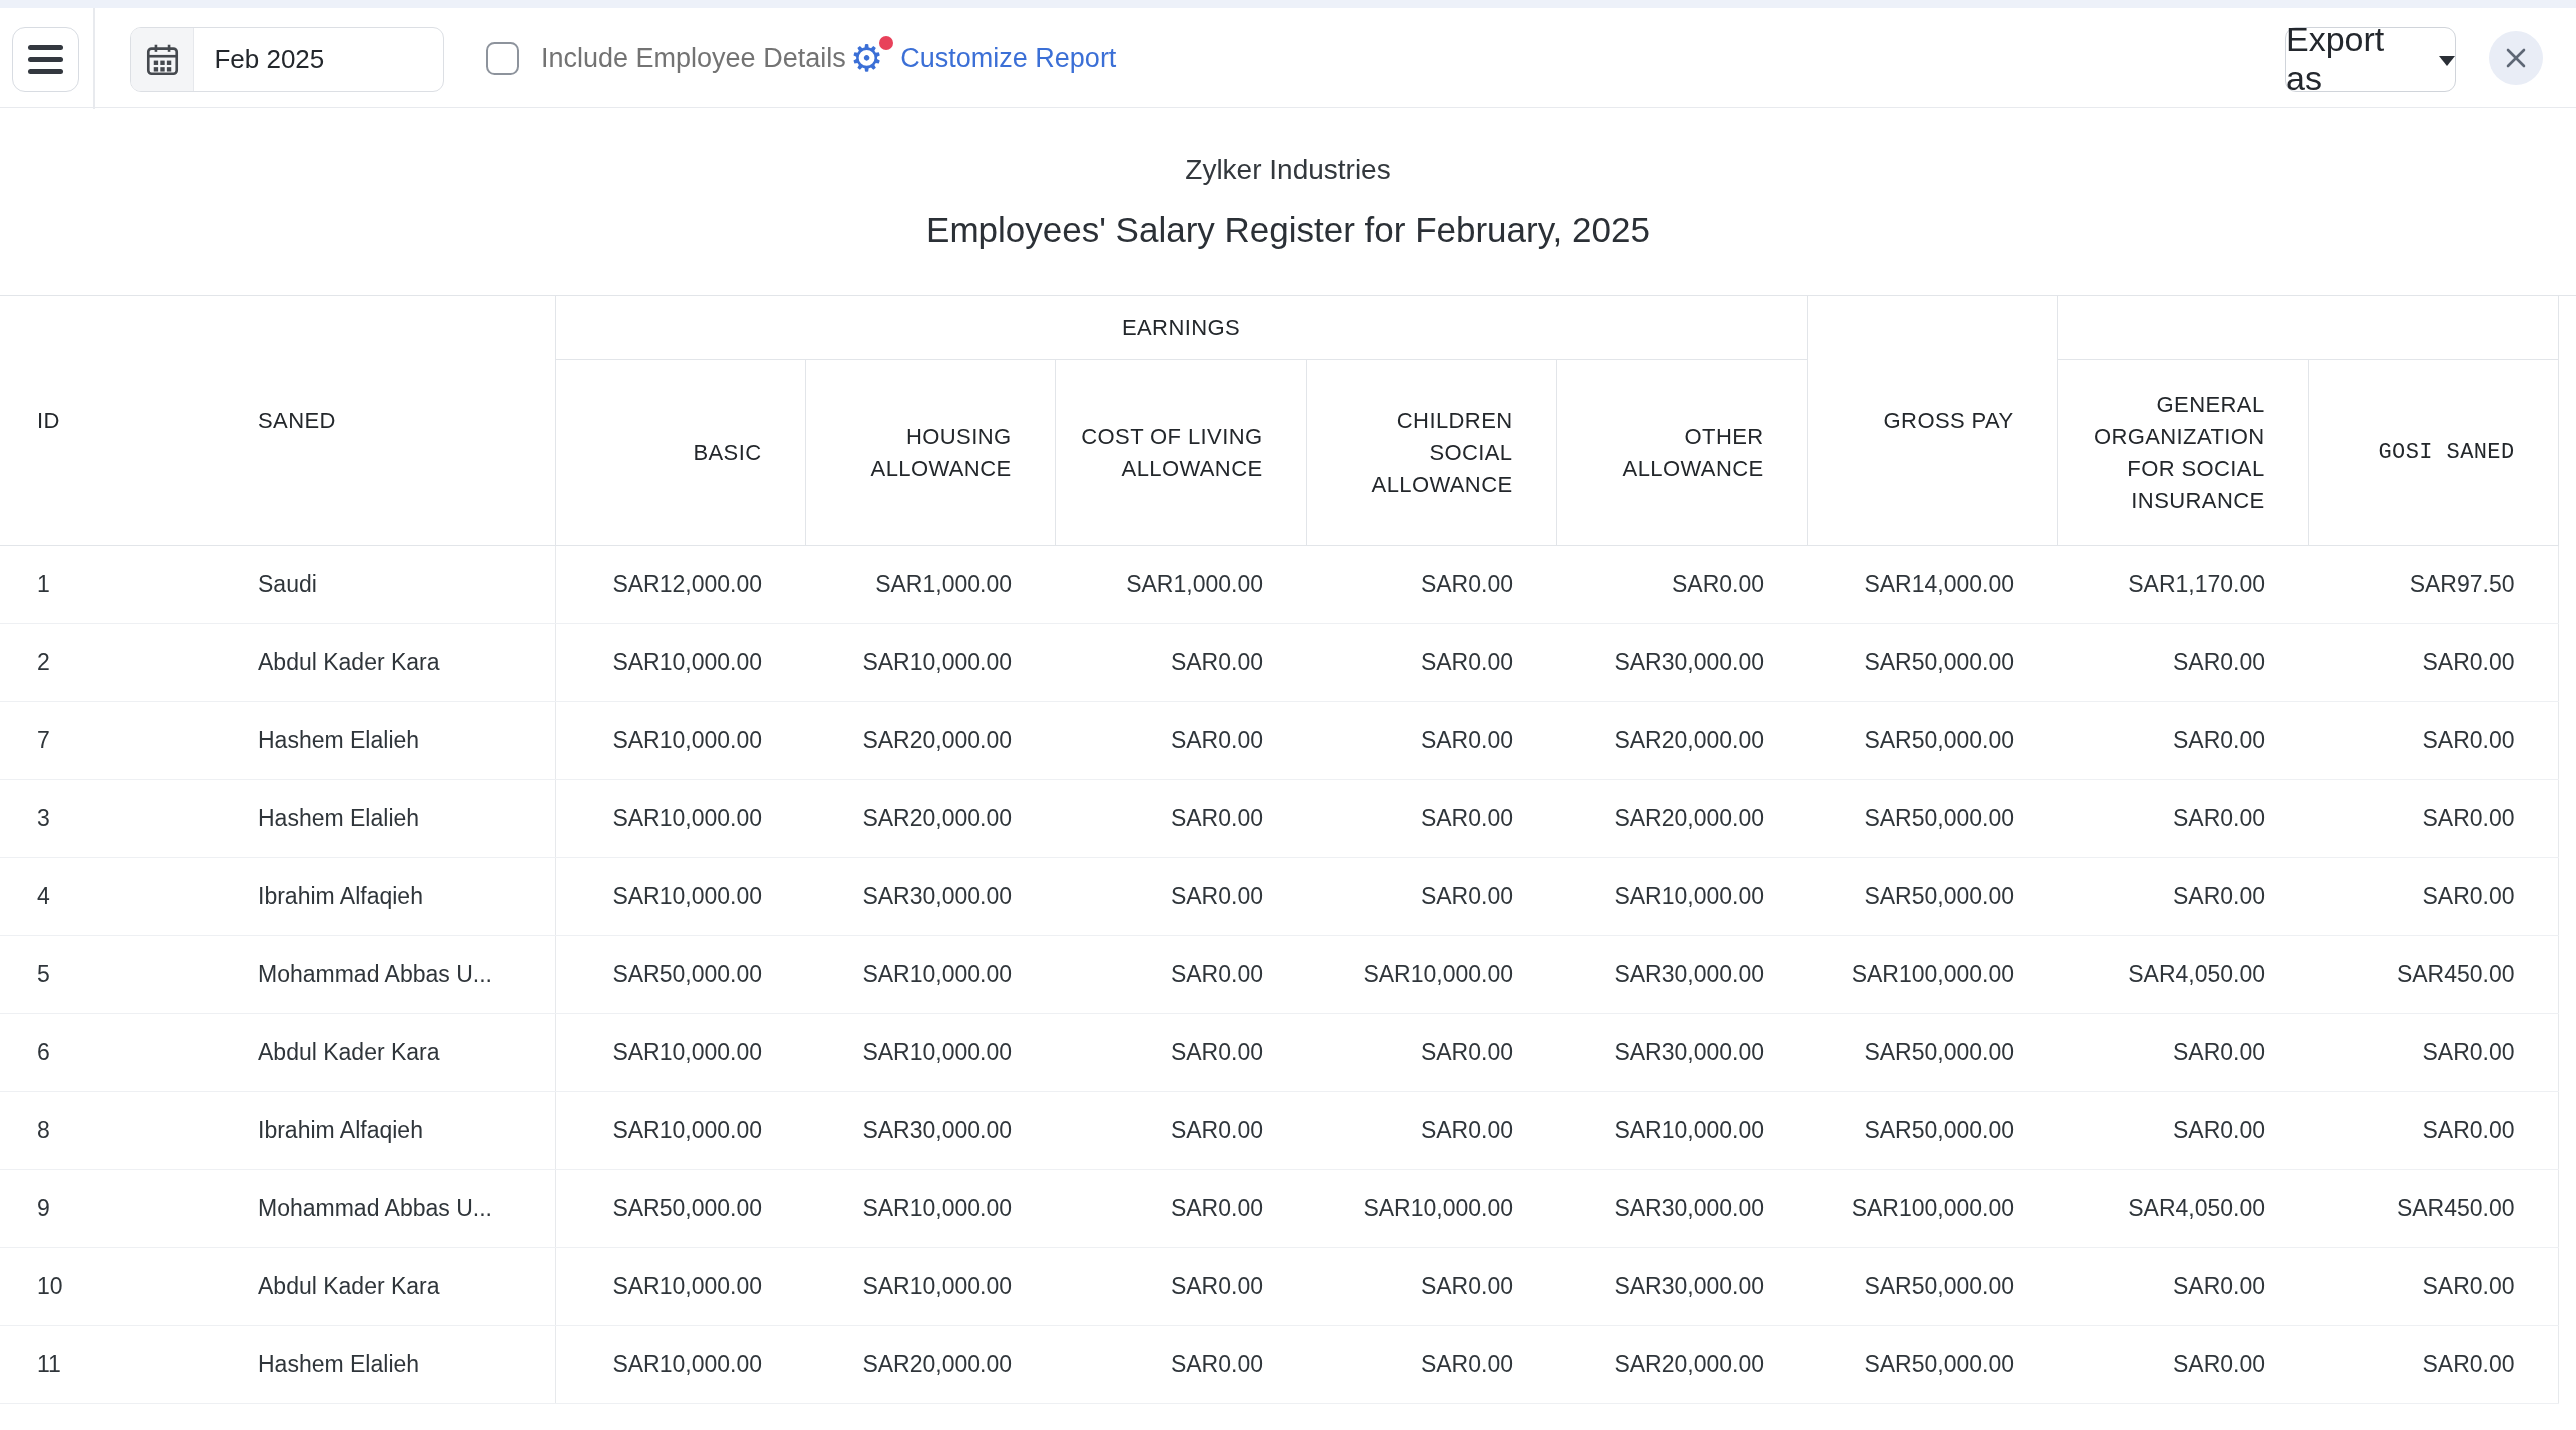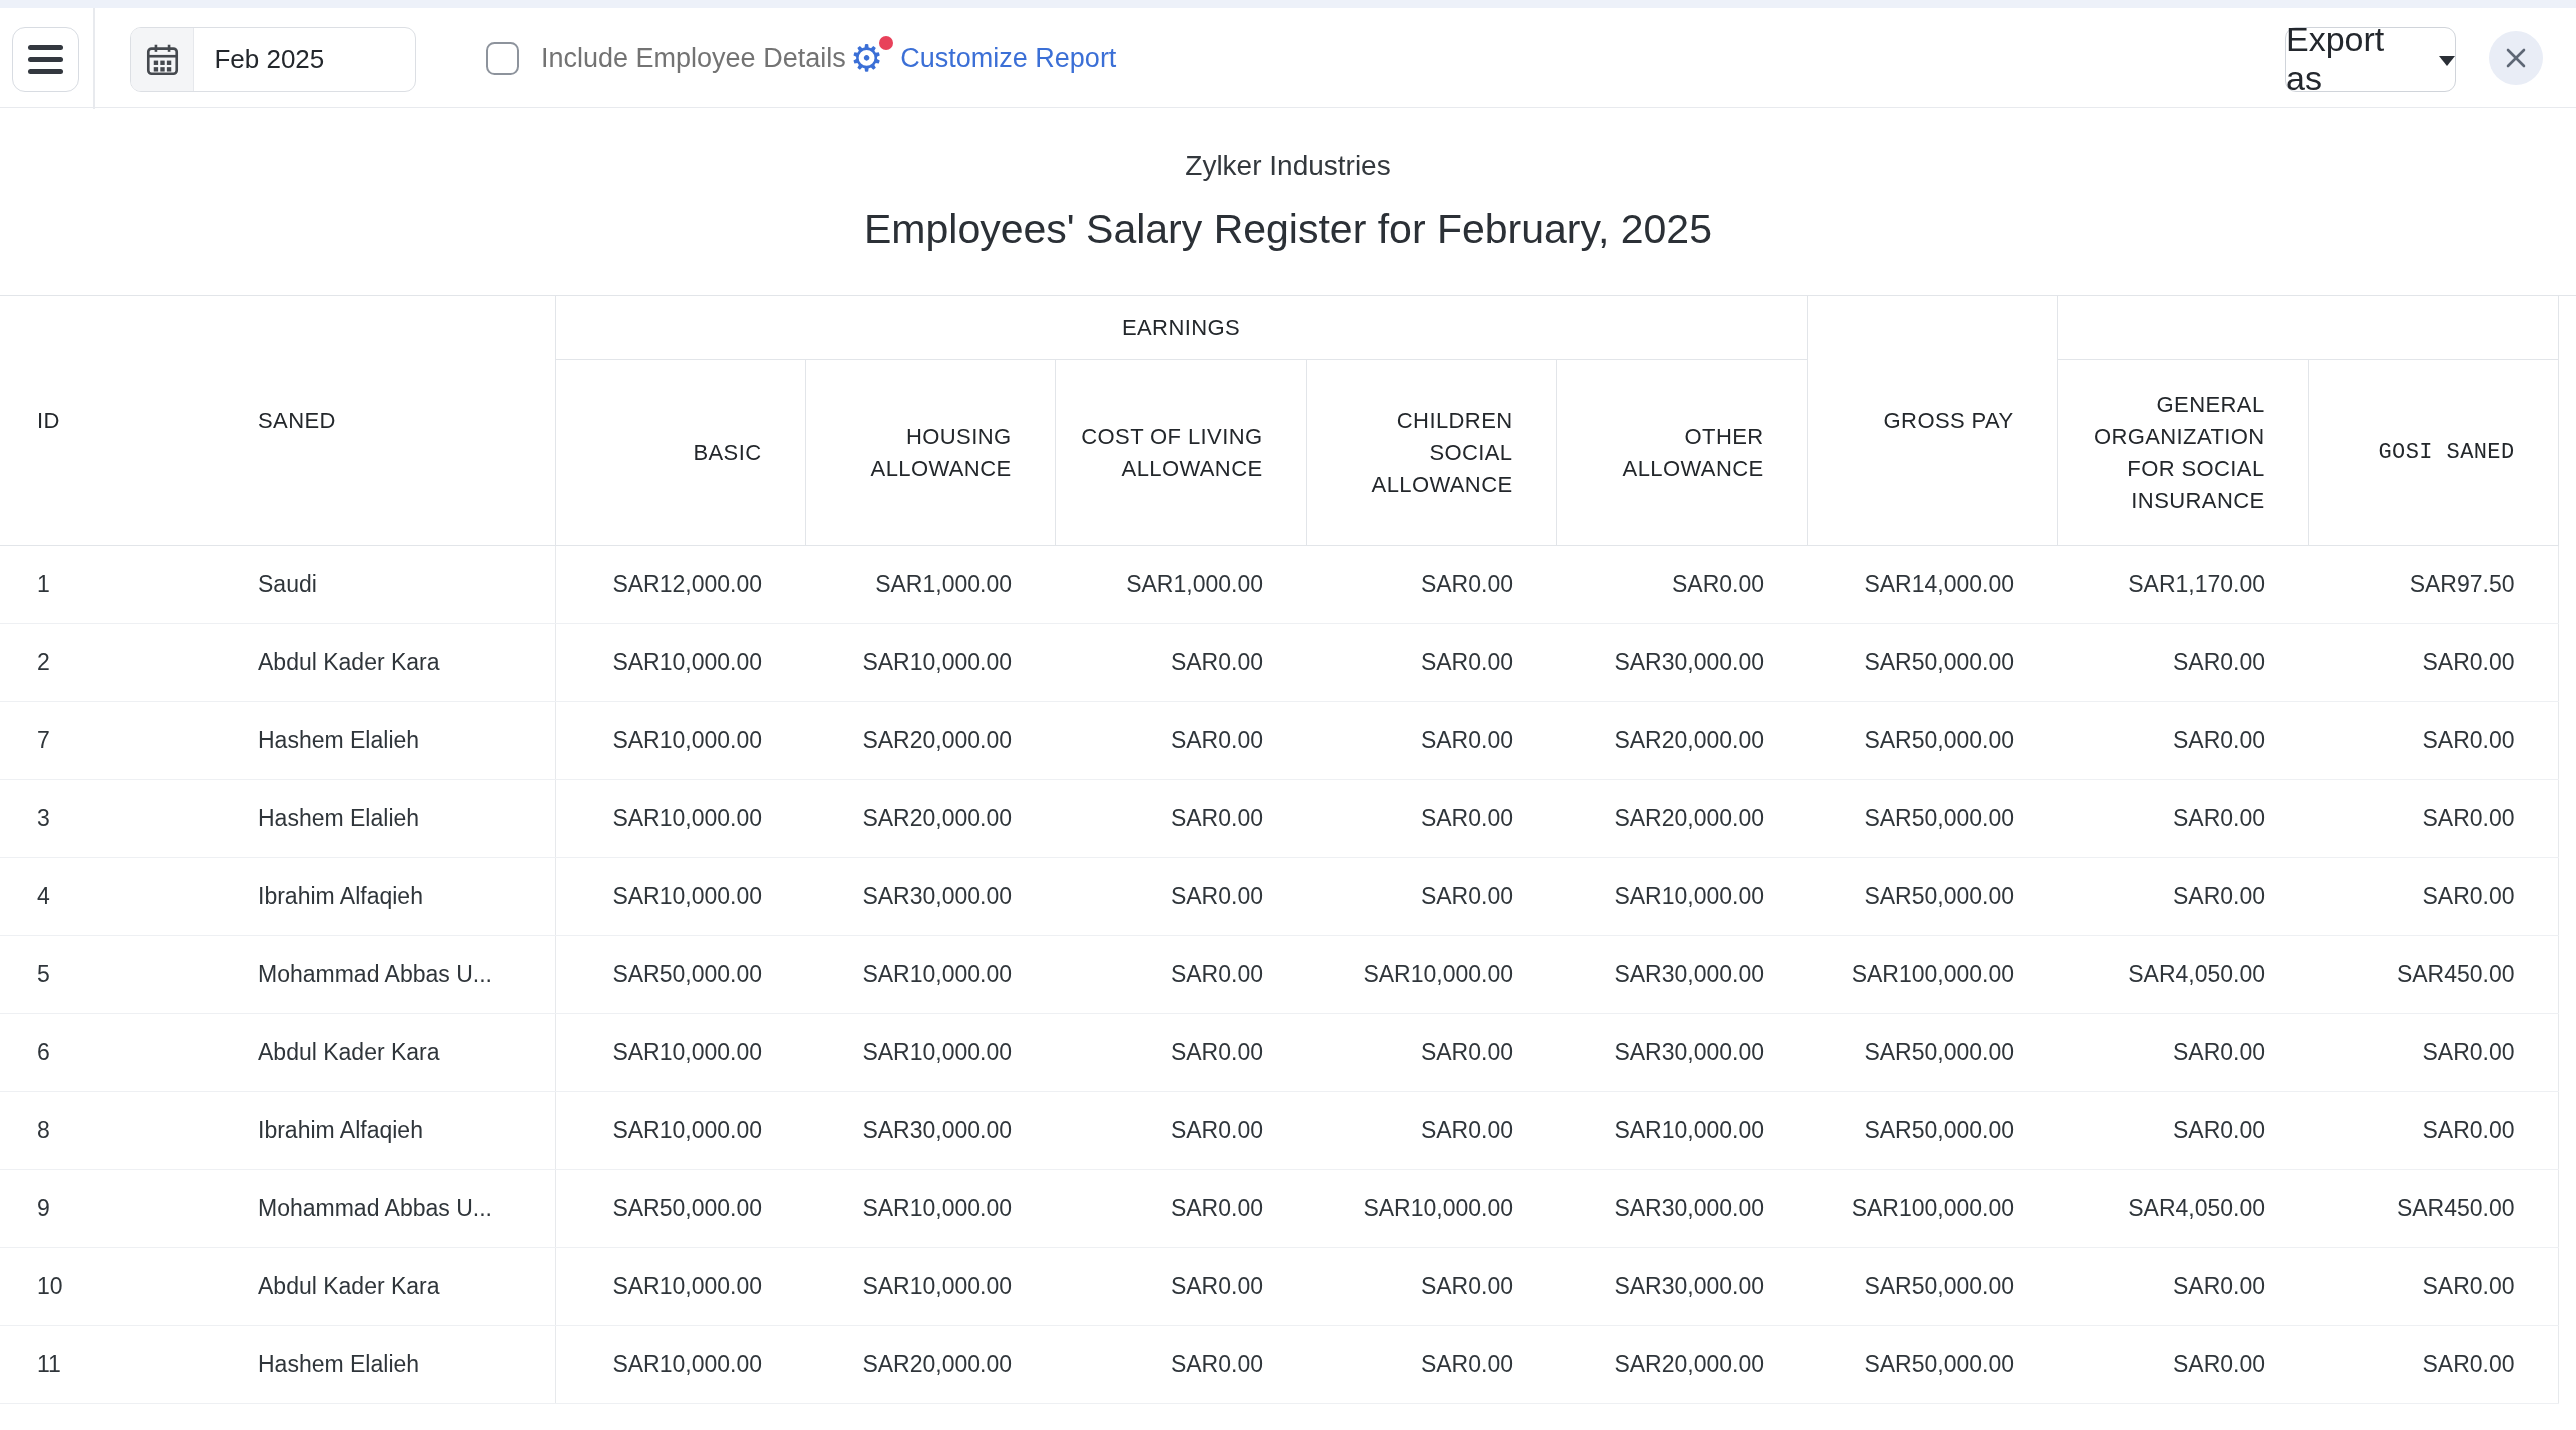--- a/index.html
+++ b/index.html
@@ -8,21 +8,21 @@
 
   
   .top-strip { height:8.4px; background:#edf1f9; }
   .toolbar { position:relative; height:100px; background:#fff; border-bottom:1.9px solid #e8eaee; }
   .hamburger-btn { position:absolute; left:12px; top:18.6px; width:67px; height:65px;
     border:1.9px solid #d8dce2; border-radius:13px; background:#fff; display:flex;
     flex-direction:column; justify-content:center; align-items:center; gap:7.4px; cursor:pointer; }
   .hamburger-btn .bar { width:35px; height:4.6px; background:#33383f; border-radius:2.8px; }
   .toolbar-divider { position:absolute; left:93px; top:0; bottom:-1.9px; width:1.9px; background:#e8eaee; }
 
-  .date-field { position:absolute; left:130px; top:18.6px; width:286px; height:65px;
+  .date-field { position:absolute; left:130px; top:18.6px; width:314px; height:65px;
     border:1.9px solid #dcdfe4; border-radius:11px; background:#fff; display:flex; align-items:center; cursor:pointer; }
   .date-field .cal-wrap { width:63px; align-self:stretch; background:#f4f5f7; border-right:1.9px solid #e6e8ec;
     border-radius:9.3px 0 0 9.3px; display:flex; align-items:center; justify-content:center; }
   .date-field .period { padding-left:20.4px; font-size:26px; color:#23272c; }
 
   .checkbox-row { position:absolute; left:486px; top:0; height:100px; display:flex; align-items:center; gap:22px; }
   .checkbox { width:33px; height:33px; border:2.8px solid #8d939c; border-radius:8.4px; background:#fff; cursor:pointer; }
   .checkbox-label { font-size:27px; font-weight:500; color:#737373; }
 
   .customize { position:absolute; left:850px; top:0; height:100px; display:flex; align-items:center; gap:9.3px; cursor:pointer; }
@@ -35,21 +35,21 @@
     border:1.9px solid #d0d4da; border-radius:11px; display:flex; align-items:center; justify-content:center; gap:13px; cursor:pointer; }
   .export-label { font-size:34px; font-weight:500; color:#23272d; }
   .caret-down { width:0; height:0; border-left:8.4px solid transparent; border-right:8.4px solid transparent; border-top:10.2px solid #2a2f36; margin-top:3.7px; }
 
   .close-btn { position:absolute; left:2489px; top:23px; width:54px; height:54px; border-radius:50%;
     background:#e9edf6; display:flex; align-items:center; justify-content:center; cursor:pointer; }
 
   
   .title-zone { height:187px; display:flex; flex-direction:column; align-items:center; justify-content:center; gap:24px; }
   .company { font-size:28px; font-weight:500; color:#33383d; }
-  .report-title { font-size:41px; font-weight:500; color:#2b3036; }
+  .report-title { font-size:35px; font-weight:500; color:#2b3036; }
 
   
   table { border-collapse:collapse; table-layout:fixed; width:2576px; }
   th, td { font-weight:400; }
   thead th { font-size:22px; font-weight:500; color:#23272b; letter-spacing:0.4px; vertical-align:middle; white-space:pre-line;margin-left:46px; }
   .h-top { border-top:1.9px solid #e2e5e9; }
   .h-bot { border-bottom:1.9px solid #e2e5e9; }
   .row-group { height:64px; }
   .row-sub  { height:186px; }
   .th-left { text-align:left; padding-left:37px; }

